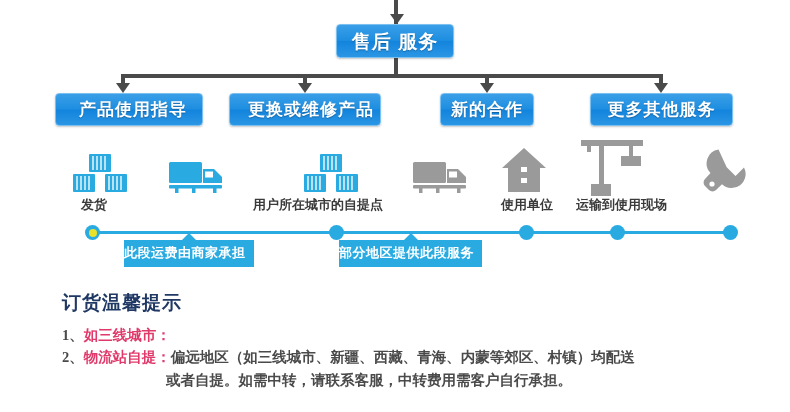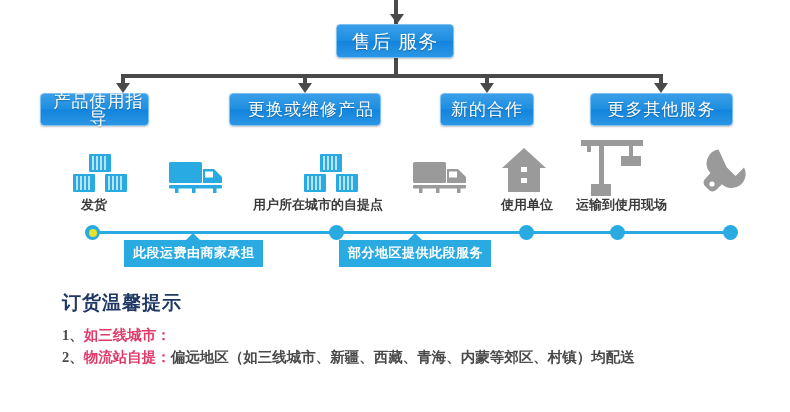--- a/index.html
+++ b/index.html
@@ -20,37 +20,37 @@
     height: 412px;
   }
 
   
   .flow-box {
     position: absolute;
     background: linear-gradient(to bottom, #3a9fe8 0%, #1e8ee0 48%, #1384dd 52%, #2a96e4 100%);
     border: 1px solid #7cc0ef;
     border-radius: 4px;
     color: #ffffff;
-    font-weight: normal;
+    font-weight: bold;
     letter-spacing: 1px;
     text-align: center;
     line-height: 1;
     display: flex;
     align-items: center;
     justify-content: center;
     text-shadow: 0 1px 1px rgba(0,0,0,0.28);
     box-shadow: 0 1px 2px rgba(0,0,0,0.22);
     box-sizing: border-box;
   }
   #box-root {
     left: 336px; top: 24px; width: 118px; height: 34px;
     font-size: 19px;
   }
   .lvl2 { top: 93px; height: 33px; font-size: 17px; }
-  #box-guide   { left: 40px;  width: 109px; padding-left: 8px; }
+  #box-guide   { left: 55px;  width: 148px; padding-left: 8px; }
   #box-replace { left: 229px; width: 152px; padding-left: 12px; }
   #box-coop    { left: 440px; width: 94px;  }
   #box-more    { left: 590px; width: 143px; }
 
   
   .conn {
     position: absolute;
     background: #4a4a4a;
   }
   #conn-top-in   { left: 394px; top: 0px;  width: 4px;  height: 24px; }
@@ -114,21 +114,21 @@
   #dot-3 { left: 610px; }
   #dot-4 { left: 723px; }
 
   .tl-tag {
     position: absolute;
     background: #29ABE2;
     color: #ffffff;
     font-size: 13px;
     font-weight: bold;
     letter-spacing: 0.5px;
-    padding: 4px 8px 5px 9px;
+    padding: 4px 8px 5px 0;
     white-space: nowrap;
     font-family: "Liberation Sans", "DejaVu Sans", sans-serif;
   }
   .tl-tag::before {
     content: "";
     position: absolute;
     top: -7px;
     left: 50%;
     margin-left: -7px;
     width: 0; height: 0;
@@ -338,15 +338,18 @@
       <span class="note-num">1、</span>
       <span class="note-key">如三线城市：</span>
     </div>
 
     <div class="note-row">
       <span class="note-num">2、</span>
       <span class="note-key">物流站自提：</span>
       <span class="note-body">偏远地区（如三线城市、新疆、西藏、青海、内蒙等郊区、村镇）均配送</span>
     </div>
 
+    <div class="note-row">
+      <span class="note-body note-cont">或者自提。如需中转，请联系客服，中转费用需客户自行承担。</span>
+    </div>
   </div>
 
 </div>
 
 </body></html>

